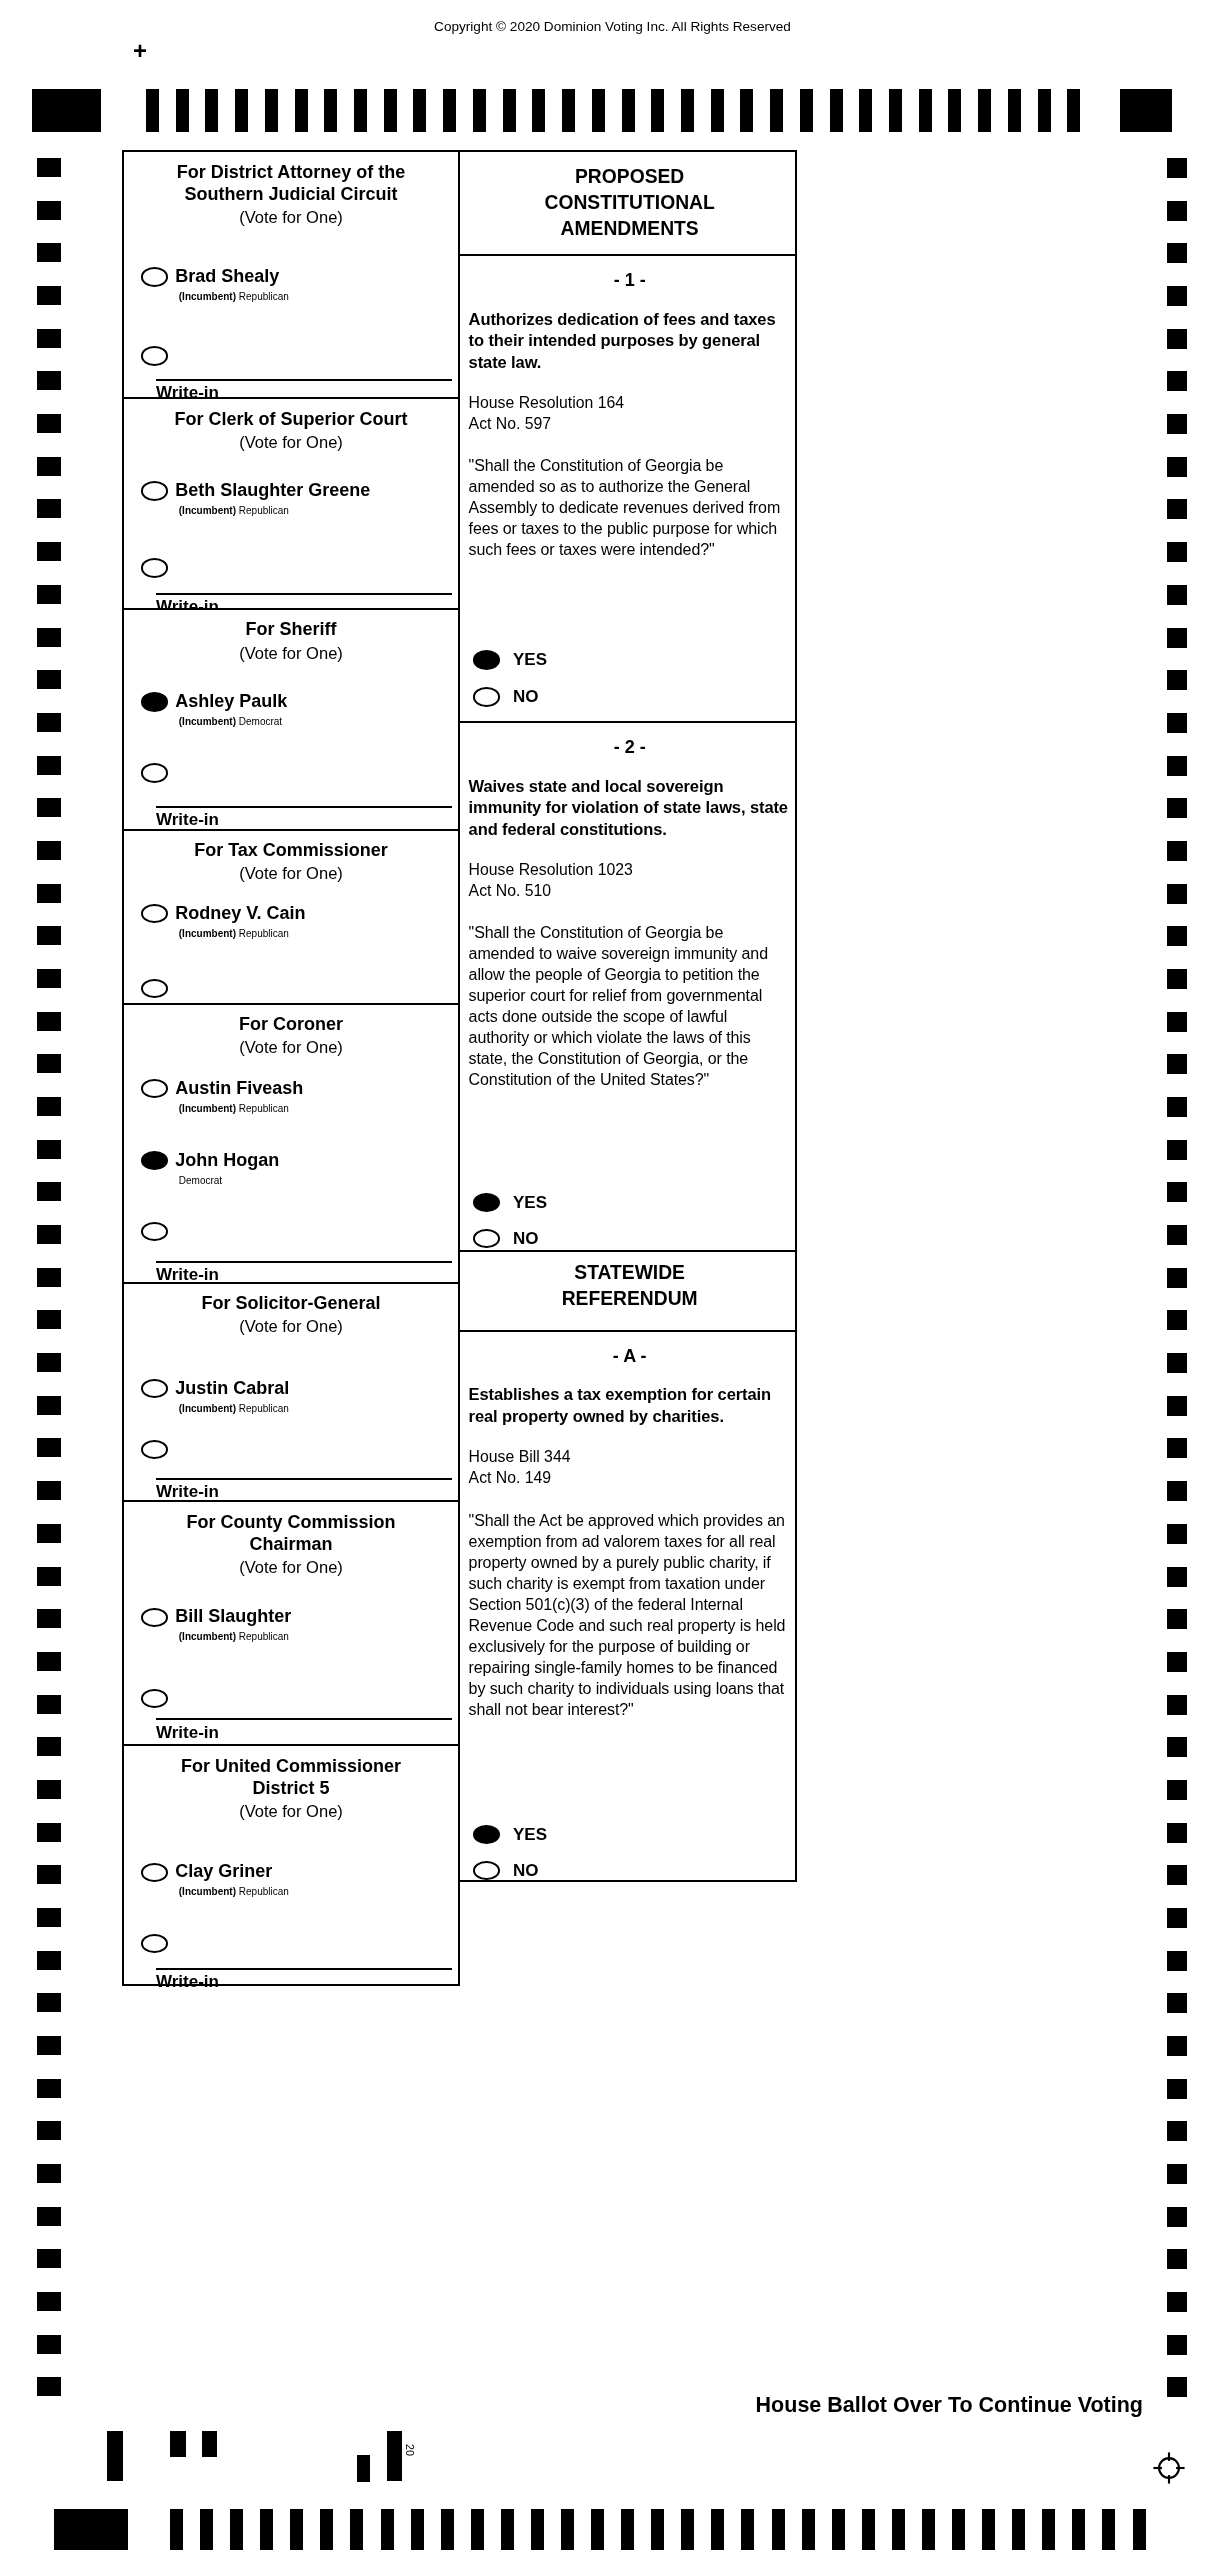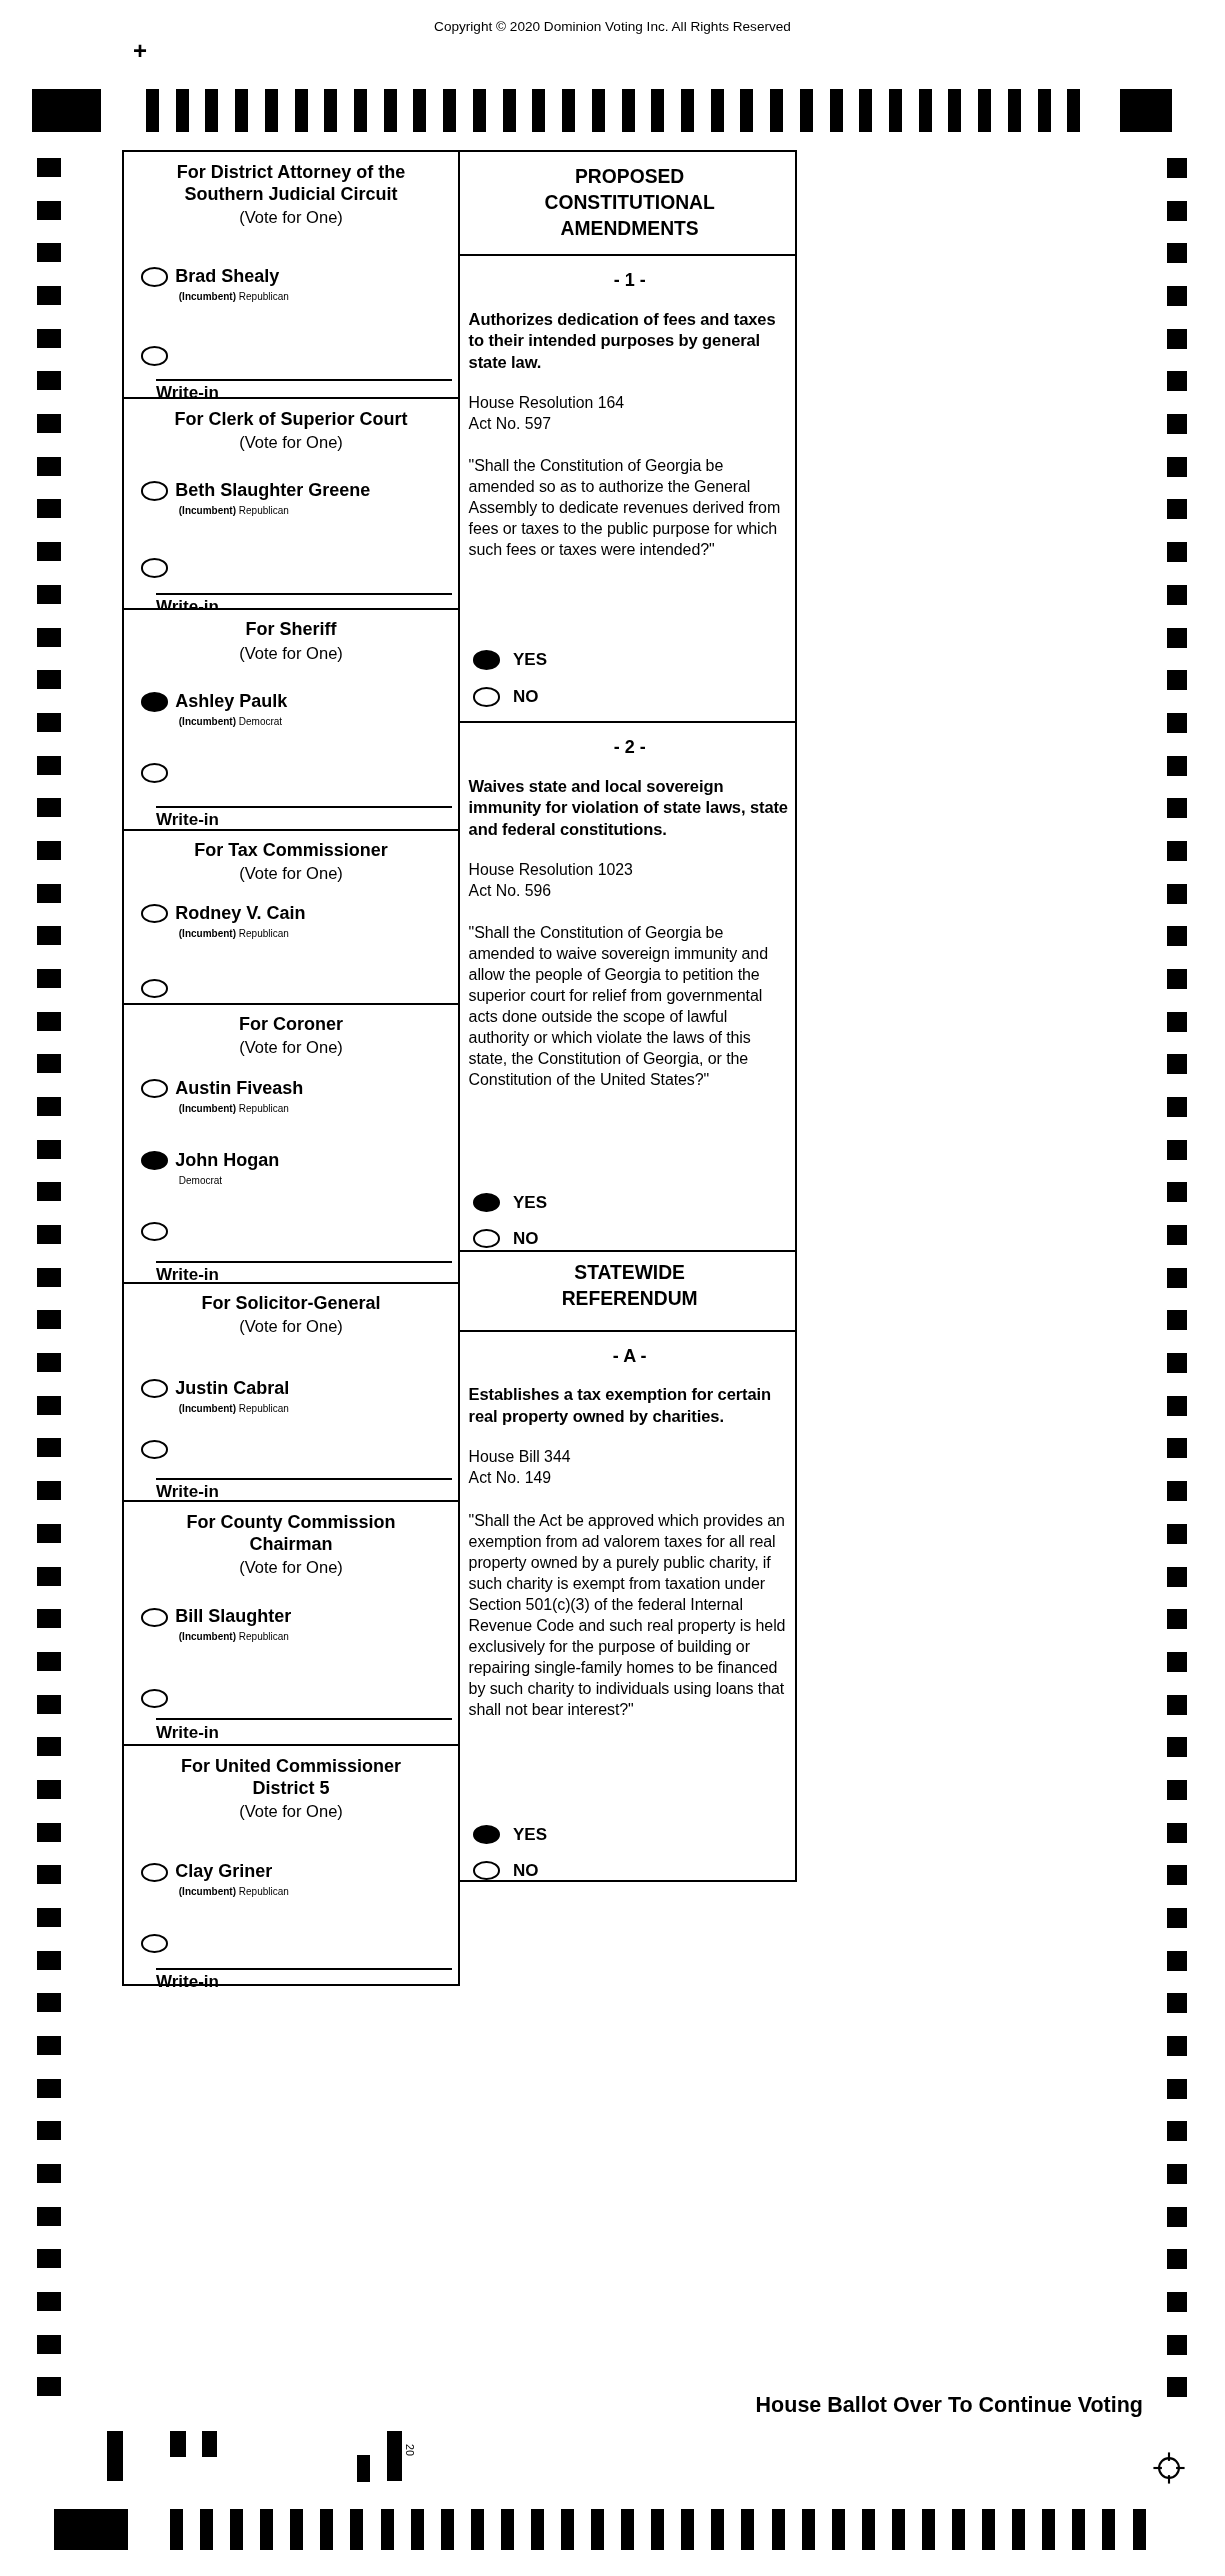--- a/index.html
+++ b/index.html
@@ -469,21 +469,21 @@
         <div class="oval"></div>
         <span class="label">NO</span>
       </div>
     </div>
 
     <div class="mbox m2">
       <div class="m-number">- 2 -</div>
       <div class="m-summary">Waives state and local sovereign immunity for violation of state laws, state and federal constitutions.</div>
       <div class="m-refs">
         <div>House Resolution 1023</div>
-        <div>Act No. 596</div>
+        <div>Act No. 510</div>
       </div>
       <div class="m-question">"Shall the Constitution of Georgia be amended to waive sovereign immunity and allow the people of Georgia to petition the superior court for relief from governmental acts done outside the scope of lawful authority or which violate the laws of this state, the Constitution of Georgia, or the Constitution of the United States?"</div>
       <div class="m-choice" style="top:470px">
         <div class="oval filled"></div>
         <span class="label">YES</span>
       </div>
       <div class="m-choice" style="top:506px">
         <div class="oval"></div>
         <span class="label">NO</span>
       </div>

